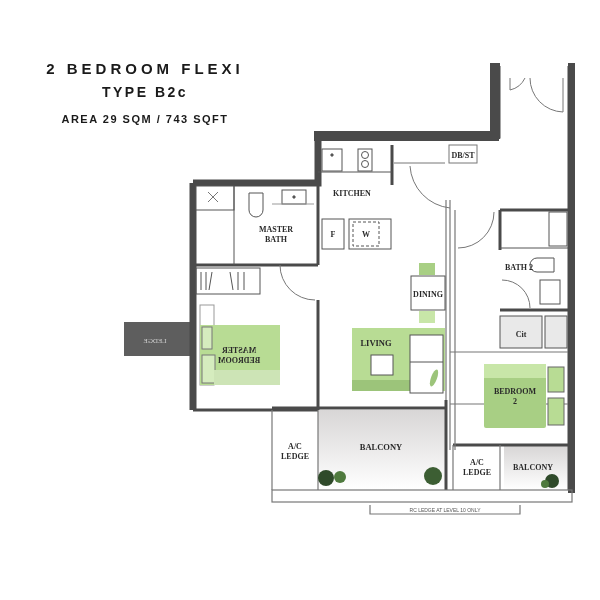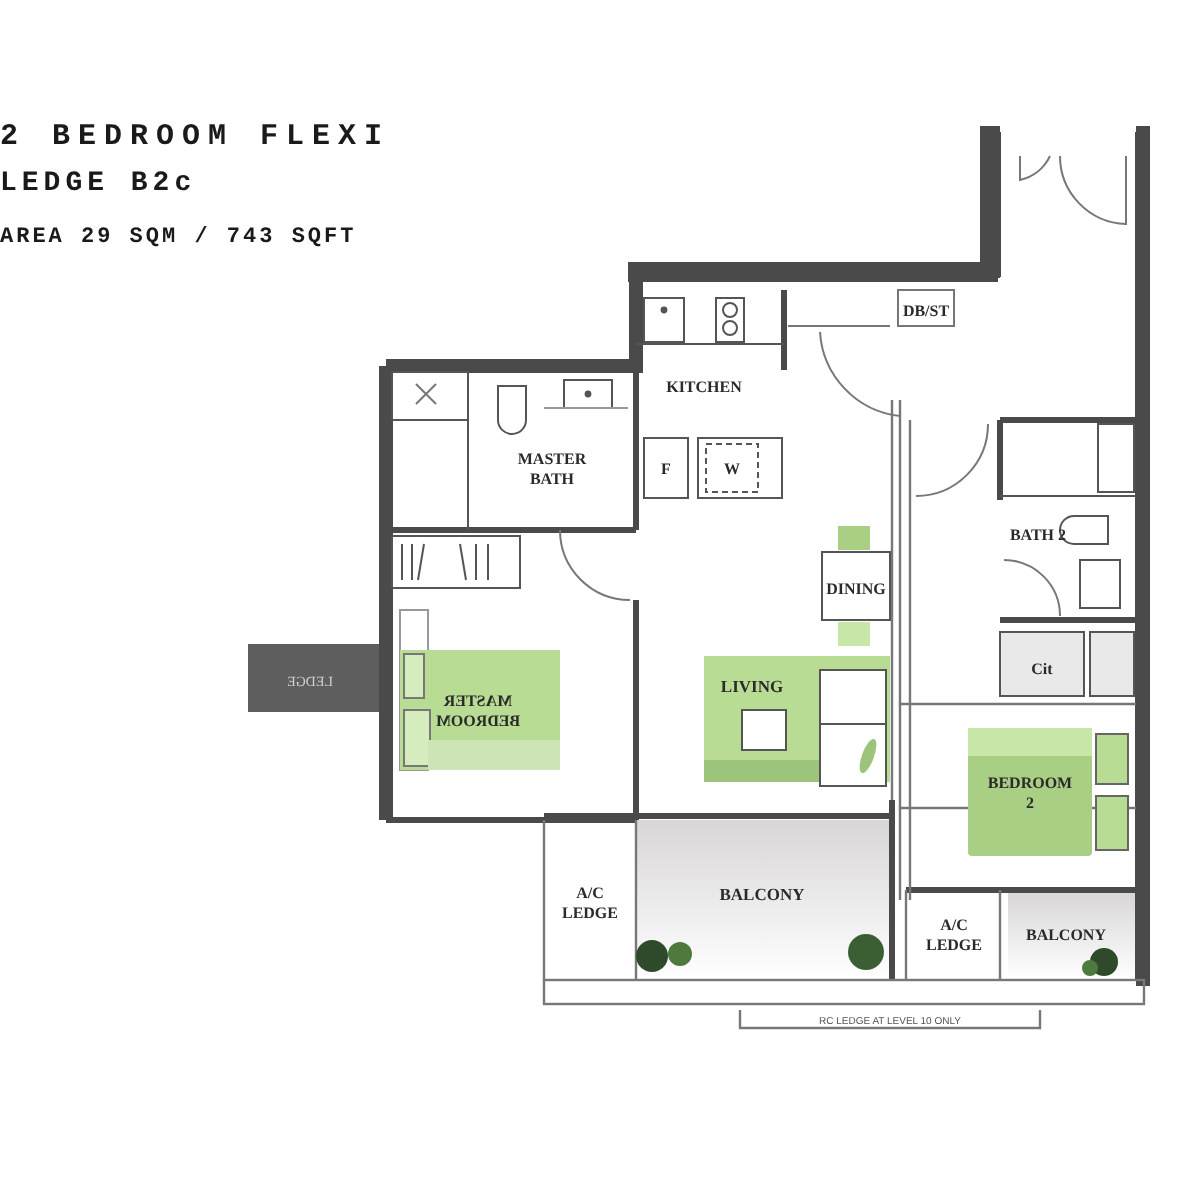--- a/index.html
+++ b/index.html
@@ -1,30 +1,30 @@
 <!DOCTYPE html>
 <html><head>
   <meta charset="utf-8">
   <style>
     html, body { margin: 0; padding: 0; background: #ffffff; }
     body { width: 600px; height: 600px; position: relative; overflow: hidden; font-family: "DejaVu Serif", serif; }
-    .title { position: absolute; left: 0; width: 290px; text-align: left; color: #1a1a1a; font-family: Liberation Mono, monospace; font-weight: bold; }
+    .title { position: absolute; left: 0; width: 290px; text-align: center; color: #1a1a1a; font-family: Liberation Sans, sans-serif; font-weight: bold; }
     .t1 { top: 60px; font-size: 15px; letter-spacing: 4px; }
     .t2 { top: 84px; font-size: 14px; letter-spacing: 2.5px; }
     .t3 { top: 113px; font-size: 11px; letter-spacing: 1.5px; }
     svg { position: absolute; left: 0; top: 0; }
     .lbl { font-family: "Liberation Serif", serif; font-weight: bold; fill: #2a2a2a; text-anchor: middle; }
     .lbl-s { font-size: 8px; }
     .lbl-m { font-size: 8.5px; }
   </style>
 </head>
 <body>
 
 <div class="title t1">2 BEDROOM FLEXI</div>
-<div class="title t2">LEDGE B2c</div>
+<div class="title t2">TYPE B2c</div>
 <div class="title t3">AREA  29 SQM / 743 SQFT</div>
 
 <svg width="600" height="600" viewBox="0 0 600 600">
 
   <defs>
     <linearGradient id="balg" x1="0" y1="0" x2="0" y2="1">
       <stop offset="0" stop-color="#d8d6d6"></stop>
       <stop offset="1" stop-color="#ffffff"></stop>
     </linearGradient>
   </defs>

